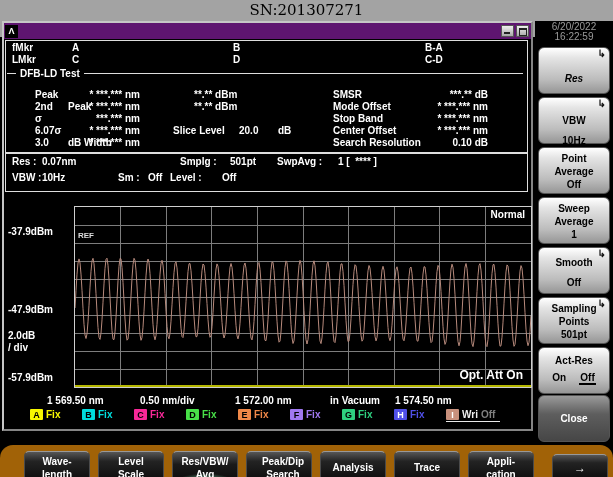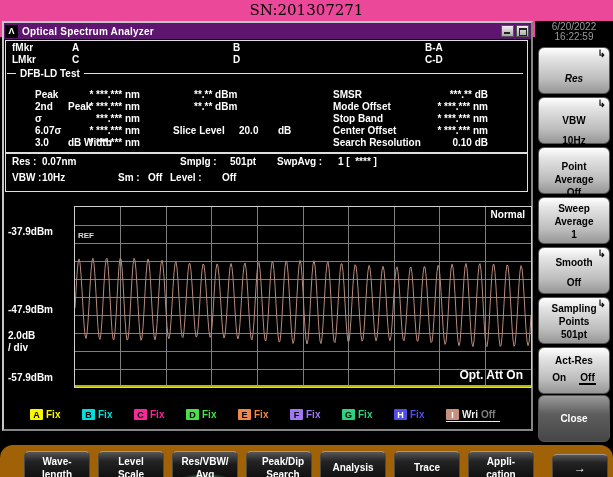--- a/index.html
+++ b/index.html
@@ -1,18 +1,18 @@
 <!DOCTYPE html>
 <html><head>
 <meta charset="utf-8">
 <style>
   html,body{margin:0;padding:0;background:#fff;}
   .screen{position:relative;width:613px;height:477px;background:#000;overflow:hidden;
           font-family:"Liberation Sans",sans-serif;font-weight:bold;-webkit-font-smoothing:antialiased;}
-  .sn-strip{position:absolute;left:0;top:0;width:613px;height:37px;background:#ec4899;
+  .sn-strip{position:absolute;left:0;top:0;width:613px;height:37px;background:#a3a3a3;
             color:#000;font-family:"DejaVu Serif",serif;font-weight:normal;font-size:15px;
             text-align:center;line-height:20px;}
   
   .window{position:absolute;left:2px;top:21px;width:527px;height:406px;background:#000;
           border:2px solid #c6c6c6;border-right-color:#858585;border-bottom-color:#858585;}
   .titlebar{position:absolute;left:0;top:0;width:527px;height:16px;background:#5e1570;
             display:flex;align-items:center;}
   .logo{width:13px;height:13px;background:#000;color:#fff;font-size:9px;margin-left:1px;
         display:flex;align-items:center;justify-content:center;}
   .title{color:#fff;font-size:10px;margin-left:4px;letter-spacing:.2px;}
@@ -87,21 +87,20 @@
 </head>
 <body>
 
 <div class="screen">
 
   <div class="sn-strip">SN:201307271</div>
 
   <div class="window">
     <div class="titlebar">
       <span class="logo">Λ</span>
-      <span class="title">Optical Spectrum Analyzer</span>
       <span class="winbtns">
         <span class="wbtn">
             <span class="bar"></span>
           </span>
         <span class="wbtn">
             <span class="box"></span>
           </span>
       </span>
     </div>
 
@@ -206,20 +205,27 @@
           <line x1="0" x2="456" y1="144" y2="144" stroke="#7d7d7d" stroke-width="1"></line>
           <line x1="0" x2="456" y1="162" y2="162" stroke="#7d7d7d" stroke-width="1"></line>
           <path d="M0 101.0L1 83.3L2 67.2L3 56.0L4 51.9L5 55.9L6 67.1L7 83.3L8 101.3L9 117.3L10 128.1L11 131.5L12 126.8L13 114.9L14 98.2L15 80.1L16 64.3L17 53.9L18 51.3L19 56.8L20 69.4L21 86.7L22 105.0L23 120.6L24 130.4L25 132.4L26 126.1L27 112.8L28 95.2L29 76.9L30 61.5L31 52.3L32 51.2L33 58.3L34 72.2L35 90.2L36 108.6L37 123.6L38 132.2L39 132.6L40 124.8L41 110.3L42 92.1L43 73.8L44 59.3L45 51.4L46 51.8L47 60.4L48 75.5L49 93.9L50 112.0L51 126.0L52 133.2L53 132.0L54 122.8L55 107.3L56 88.9L57 71.1L58 57.7L59 51.3L60 53.3L61 63.2L62 79.0L63 97.5L64 114.9L65 127.7L66 133.3L67 130.6L68 120.2L69 104.2L70 85.8L71 68.9L72 56.8L73 52.0L74 55.5L75 66.5L76 82.7L77 100.9L78 117.4L79 128.8L80 132.8L81 128.7L82 117.3L83 100.9L84 83.0L85 67.1L86 56.5L87 53.3L88 58.1L89 69.9L90 86.4L91 104.1L92 119.4L93 129.3L94 131.8L95 126.4L96 114.2L97 97.8L98 80.4L99 65.7L100 56.6L101 54.9L102 60.9L103 73.5L104 89.9L105 107.0L106 121.2L107 129.6L108 130.6L109 124.0L110 111.2L111 94.8L112 78.1L113 64.5L114 56.8L115 56.5L116 63.7L117 76.9L118 93.3L119 109.7L120 122.8L121 129.8L122 129.5L123 121.8L124 108.3L125 91.9L126 75.8L127 63.3L128 57.0L129 58.1L130 66.3L131 80.1L132 96.6L133 112.5L134 124.5L135 130.3L136 128.6L137 119.8L138 105.7L139 89.1L140 73.5L141 62.0L142 56.9L143 59.3L144 68.7L145 83.2L146 99.9L147 115.4L148 126.5L149 131.0L150 127.9L151 117.9L152 103.0L153 86.3L154 71.0L155 60.3L156 56.5L157 60.3L158 70.9L159 86.3L160 103.3L161 118.4L162 128.7L163 131.9L164 127.5L165 116.2L166 100.4L167 83.3L168 68.3L169 58.5L170 56.0L171 61.2L172 73.2L173 89.5L174 106.8L175 121.7L176 131.0L177 132.9L178 127.0L179 114.4L180 97.6L181 80.1L182 65.5L183 56.7L184 55.5L185 62.3L186 75.6L187 92.8L188 110.5L189 125.0L190 133.3L191 133.7L192 126.2L193 112.2L194 94.6L195 76.9L196 62.7L197 55.0L198 55.3L199 63.7L200 78.4L201 96.4L202 114.2L203 128.0L204 135.2L205 134.1L206 125.0L207 109.8L208 91.4L209 73.7L210 60.3L211 53.9L212 55.8L213 65.6L214 81.5L215 100.1L216 117.7L217 130.7L218 136.5L219 133.8L220 123.2L221 106.9L222 88.2L223 70.9L224 58.4L225 53.4L226 56.9L227 68.2L228 84.9L229 103.8L230 120.8L231 132.7L232 137.0L233 132.7L234 120.9L235 103.8L236 85.1L237 68.4L238 57.2L239 53.8L240 58.8L241 71.3L242 88.6L243 107.2L244 123.5L245 134.0L246 136.6L247 130.9L248 118.0L249 100.6L250 82.2L251 66.5L252 56.8L253 55.0L254 61.4L255 74.7L256 92.3L257 110.4L258 125.5L259 134.5L260 135.6L261 128.6L262 114.9L263 97.4L264 79.6L265 65.2L266 57.0L267 56.8L268 64.4L269 78.4L270 95.9L271 113.3L272 127.1L273 134.5L274 134.1L275 125.9L276 111.7L277 94.4L278 77.4L279 64.3L280 57.7L281 58.9L282 67.6L283 82.0L284 99.3L285 115.8L286 128.3L287 134.2L288 132.4L289 123.2L290 108.6L291 91.5L292 75.5L293 63.7L294 58.5L295 61.1L296 70.7L297 85.6L298 102.5L299 118.2L300 129.4L301 133.9L302 130.7L303 120.6L304 105.6L305 88.8L306 73.6L307 63.0L308 59.3L309 63.1L310 73.7L311 88.9L312 105.7L313 120.6L314 130.6L315 133.7L316 129.3L317 118.2L318 102.8L319 86.1L320 71.6L321 62.2L322 59.8L323 64.9L324 76.5L325 92.2L326 108.9L327 123.1L328 132.1L329 133.8L330 128.1L331 116.0L332 100.0L333 83.3L334 69.4L335 61.1L336 60.0L337 66.4L338 79.1L339 95.5L340 112.2L341 125.9L342 133.8L343 134.2L344 127.1L345 113.8L346 97.2L347 80.4L348 67.0L349 59.7L350 60.0L351 67.9L352 81.8L353 98.9L354 115.7L355 128.8L356 135.6L357 134.6L358 126.0L359 111.6L360 94.2L361 77.3L362 64.5L363 58.4L364 60.1L365 69.5L366 84.6L367 102.4L368 119.3L369 131.8L370 137.4L371 134.9L372 124.8L373 109.1L374 91.0L375 74.2L376 62.1L377 57.2L378 60.5L379 71.4L380 87.7L381 106.1L382 122.9L383 134.6L384 138.8L385 134.7L386 123.1L387 106.3L388 87.7L389 71.2L390 60.0L391 56.5L392 61.5L393 73.8L394 91.1L395 109.8L396 126.2L397 136.8L398 139.6L399 133.9L400 120.9L401 103.2L402 84.5L403 68.5L404 58.5L405 56.6L406 63.1L407 76.7L408 94.7L409 113.5L410 129.1L411 138.4L412 139.6L413 132.4L414 118.2L415 100.0L416 81.5L417 66.4L418 57.8L419 57.4L420 65.4L421 80.1L422 98.4L423 116.8L424 131.3L425 139.2L426 138.8L427 130.2L428 115.2L429 96.8L430 78.9L431 64.9L432 57.9L433 59.1L434 68.3L435 83.7L436 102.1L437 119.7L438 133.0L439 139.3L440 137.3L441 127.5L442 112.0L443 93.8L444 76.6L445 64.1L446 58.6L447 61.3L448 71.6L449 87.4L450 105.5L451 122.1L452 134.0L453 138.7L454 135.3L455 124.6L456 108.7" fill="none" stroke="#b78a7c" stroke-width="1" shape-rendering="auto"></path>
           <line x1="0" x2="456" y1="178.5" y2="178.5" stroke="#b6b800" stroke-width="2"></line>
         </svg>
       <span class="normal-lbl">Normal</span>
       <span class="ref-lbl">REF</span>
       <span class="optatt-lbl">Opt. Att On</span>
     </div>
 
+    <div class="xrow">
+      <span class="x1">1 569.50 nm</span>
+      <span class="x2">0.50 nm/div</span>
+      <span class="x3">1 572.00 nm</span>
+      <span class="x4">in Vacuum</span>
+      <span class="x5">1 574.50 nm</span>
+    </div>
 
     <div id="trace-bar">
         <div class="trace-item" style="left: 26px;">
           <span class="trace-box" style="background: rgb(248, 248, 0); color: rgb(0, 0, 0);">A</span>
           <span class="trace-state" style="color: rgb(248, 248, 0);">Fix</span>
         </div>
         <div class="trace-item" style="left: 78px;">
           <span class="trace-box" style="background: rgb(0, 222, 222); color: rgb(0, 0, 0);">B</span>
           <span class="trace-state" style="color: rgb(0, 222, 222);">Fix</span>
         </div>
@@ -266,21 +272,21 @@
           <span class="sk-arrow">↳</span>
           <div class="sk-line" style="margin-top: 24px; font-style: italic;">Res</div>
           <div class="sk-line" style="margin-top: 7px;">0.07nm</div>
         </div>
         <div class="skey" style="top: 76px;">
           <span class="sk-arrow">↳</span>
           <div class="sk-line" style="margin-top: 16px;">VBW</div>
           <div class="sk-line" style="margin-top: 7px;">10Hz</div>
         </div>
         <div class="skey" style="top: 126px;">
-          <div class="sk-line" style="margin-top: 12px;">Point</div>
+          <div class="sk-line" style="margin-top: 4px;">Point</div>
           <div class="sk-line">Average</div>
           <div class="sk-line">Off</div>
         </div>
         <div class="skey" style="top: 176px;">
           <div class="sk-line" style="margin-top: 4px;">Sweep</div>
           <div class="sk-line">Average</div>
           <div class="sk-line">1</div>
         </div>
         <div class="skey" style="top: 226px;">
           <span class="sk-arrow">↳</span>

